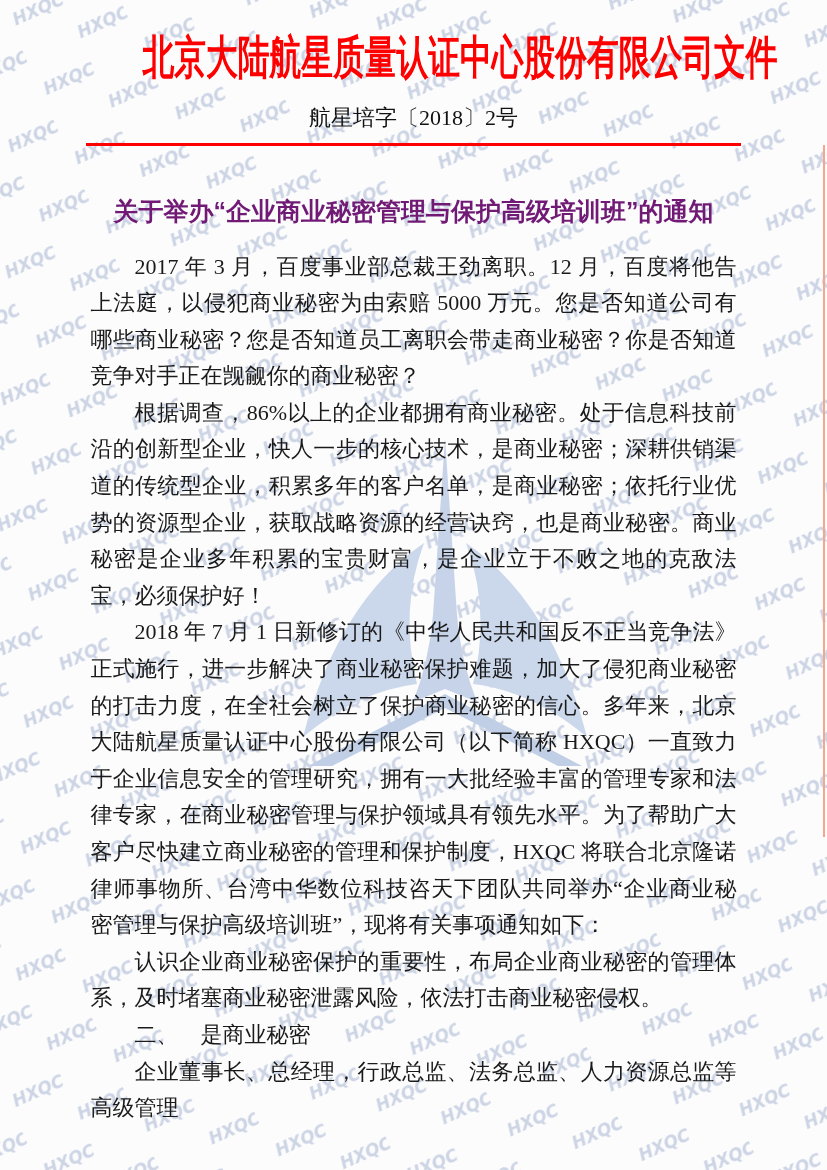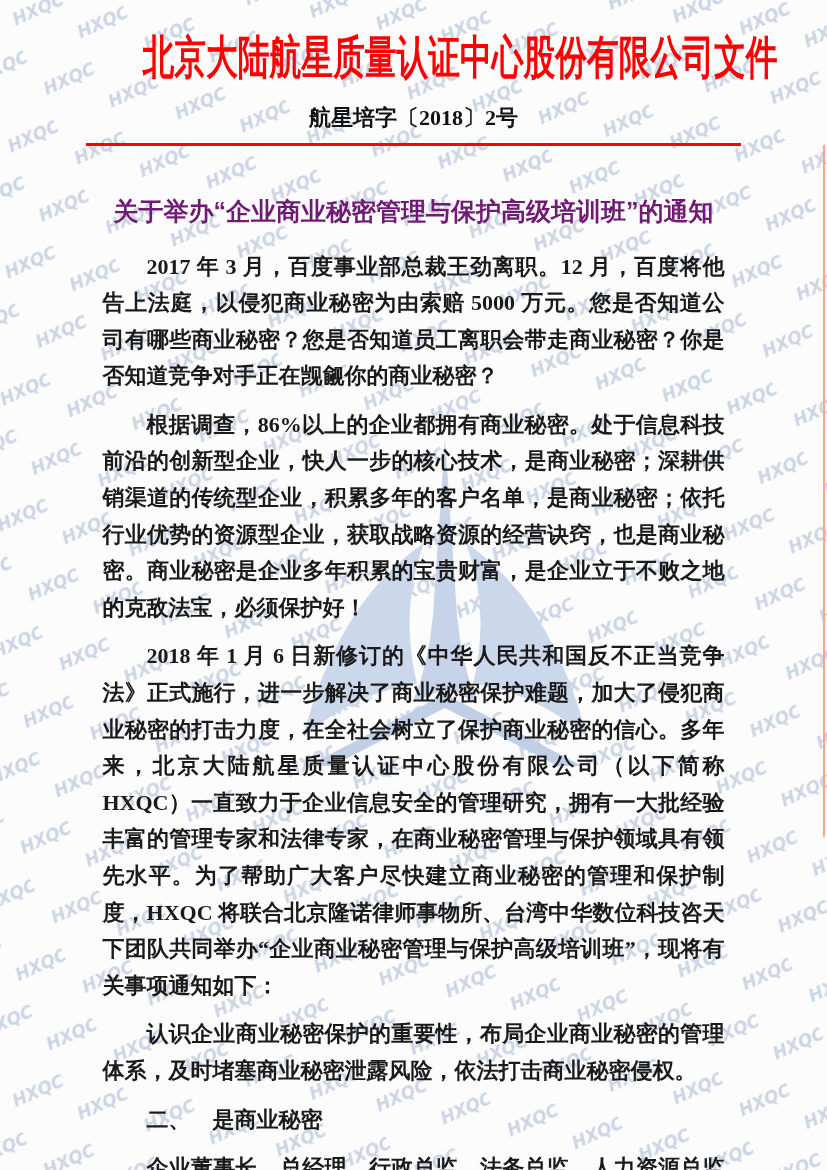--- a/index.html
+++ b/index.html
@@ -44,21 +44,20 @@
     transform: scaleX(0.69);
     transform-origin: 50% 50%;
     letter-spacing: 0;
   }
   .doc-number {
     margin-top: 20px;
     text-align: center;
     font-size: 22px;
     line-height: 28px;
     color: #111111;
-    font-weight: bold;
   }
   .red-rule {
     width: 655px;
     margin: 11px auto 0 auto;
     border: 0;
     border-top: 3px solid #fe0000;
     height: 0;
   }
   .notice-title {
     margin-top: 50px;
@@ -71,24 +70,24 @@
   }
   .body-text {
     width: 646px;
     margin: 23px auto 0 auto;
     font-size: 22px;
     line-height: 36.6px;
     text-align: justify;
     text-justify: inter-ideograph;
   }
   .body-text p, .body-text h3 {
-    margin: 12px;
+    margin: 0;
     padding: 0;
     font-size: 22px;
-    font-weight: 700;
+    font-weight: 400;
     text-indent: 44px;
   }
   
   .edge-artifact {
     position: absolute;
     right: 2px;
     top: 145px;
     width: 2px;
     height: 692px;
     background: #f4a78c;
@@ -130,20 +129,20 @@
 
     <div class="doc-number">航星培字〔2018〕2号</div>
 
     <hr class="red-rule">
 
     <div class="notice-title">关于举办“企业商业秘密管理与保护高级培训班”的通知</div>
 
     <div class="body-text">
       <p>2017 年 3 月，百度事业部总裁王劲离职。12 月，百度将他告上法庭，以侵犯商业秘密为由索赔 5000 万元。您是否知道公司有哪些商业秘密？您是否知道员工离职会带走商业秘密？你是否知道竞争对手正在觊觎你的商业秘密？</p>
       <p>根据调查，86%以上的企业都拥有商业秘密。处于信息科技前沿的创新型企业，快人一步的核心技术，是商业秘密；深耕供销渠道的传统型企业，积累多年的客户名单，是商业秘密；依托行业优势的资源型企业，获取战略资源的经营诀窍，也是商业秘密。商业秘密是企业多年积累的宝贵财富，是企业立于不败之地的克敌法宝，必须保护好！</p>
-      <p>2018 年 1 月 6 日新修订的《中华人民共和国反不正当竞争法》正式施行，进一步解决了商业秘密保护难题，加大了侵犯商业秘密的打击力度，在全社会树立了保护商业秘密的信心。多年来，北京大陆航星质量认证中心股份有限公司（以下简称 HXQC）一直致力于企业信息安全的管理研究，拥有一大批经验丰富的管理专家和法律专家，在商业秘密管理与保护领域具有领先水平。为了帮助广大客户尽快建立商业秘密的管理和保护制度，HXQC 将联合北京隆诺律师事物所、台湾中华数位科技咨天下团队共同举办“企业商业秘密管理与保护高级培训班”，现将有关事项通知如下：</p>
+      <p>2018 年 7 月 1 日新修订的《中华人民共和国反不正当竞争法》正式施行，进一步解决了商业秘密保护难题，加大了侵犯商业秘密的打击力度，在全社会树立了保护商业秘密的信心。多年来，北京大陆航星质量认证中心股份有限公司（以下简称 HXQC）一直致力于企业信息安全的管理研究，拥有一大批经验丰富的管理专家和法律专家，在商业秘密管理与保护领域具有领先水平。为了帮助广大客户尽快建立商业秘密的管理和保护制度，HXQC 将联合北京隆诺律师事物所、台湾中华数位科技咨天下团队共同举办“企业商业秘密管理与保护高级培训班”，现将有关事项通知如下：</p>
       <p>认识企业商业秘密保护的重要性，布局企业商业秘密的管理体系，及时堵塞商业秘密泄露风险，依法打击商业秘密侵权。</p>
       <h3>二、　是商业秘密</h3>
       <p>企业董事长、总经理，行政总监、法务总监、人力资源总监等高级管理</p>
     </div>
 
   </div>
 </div>
 
 </body></html>

